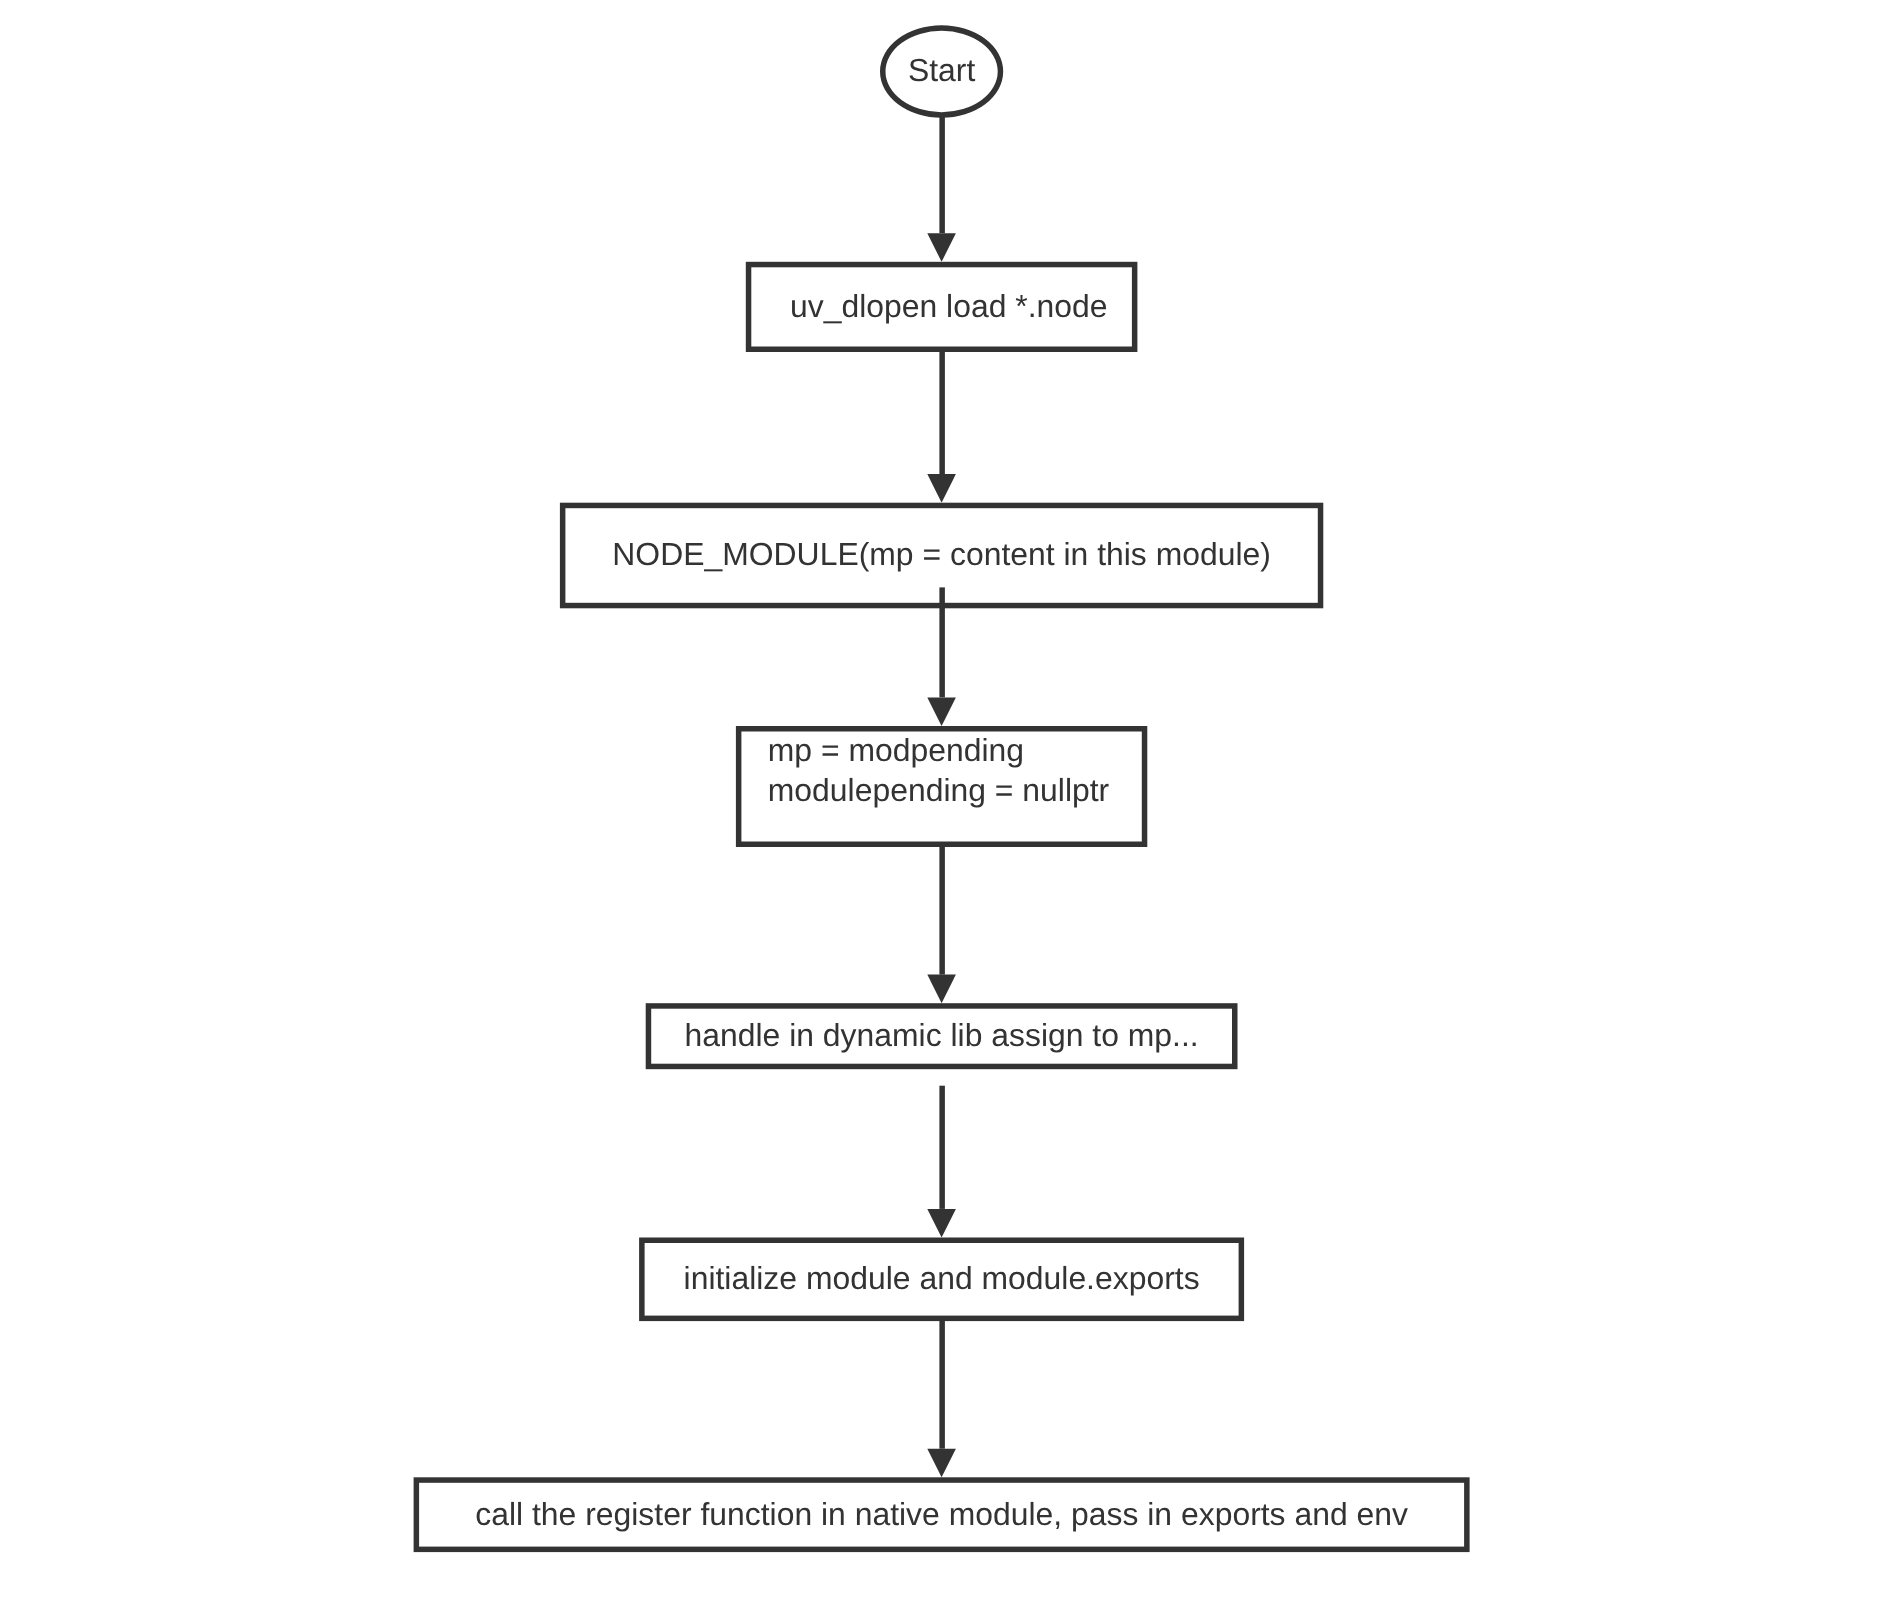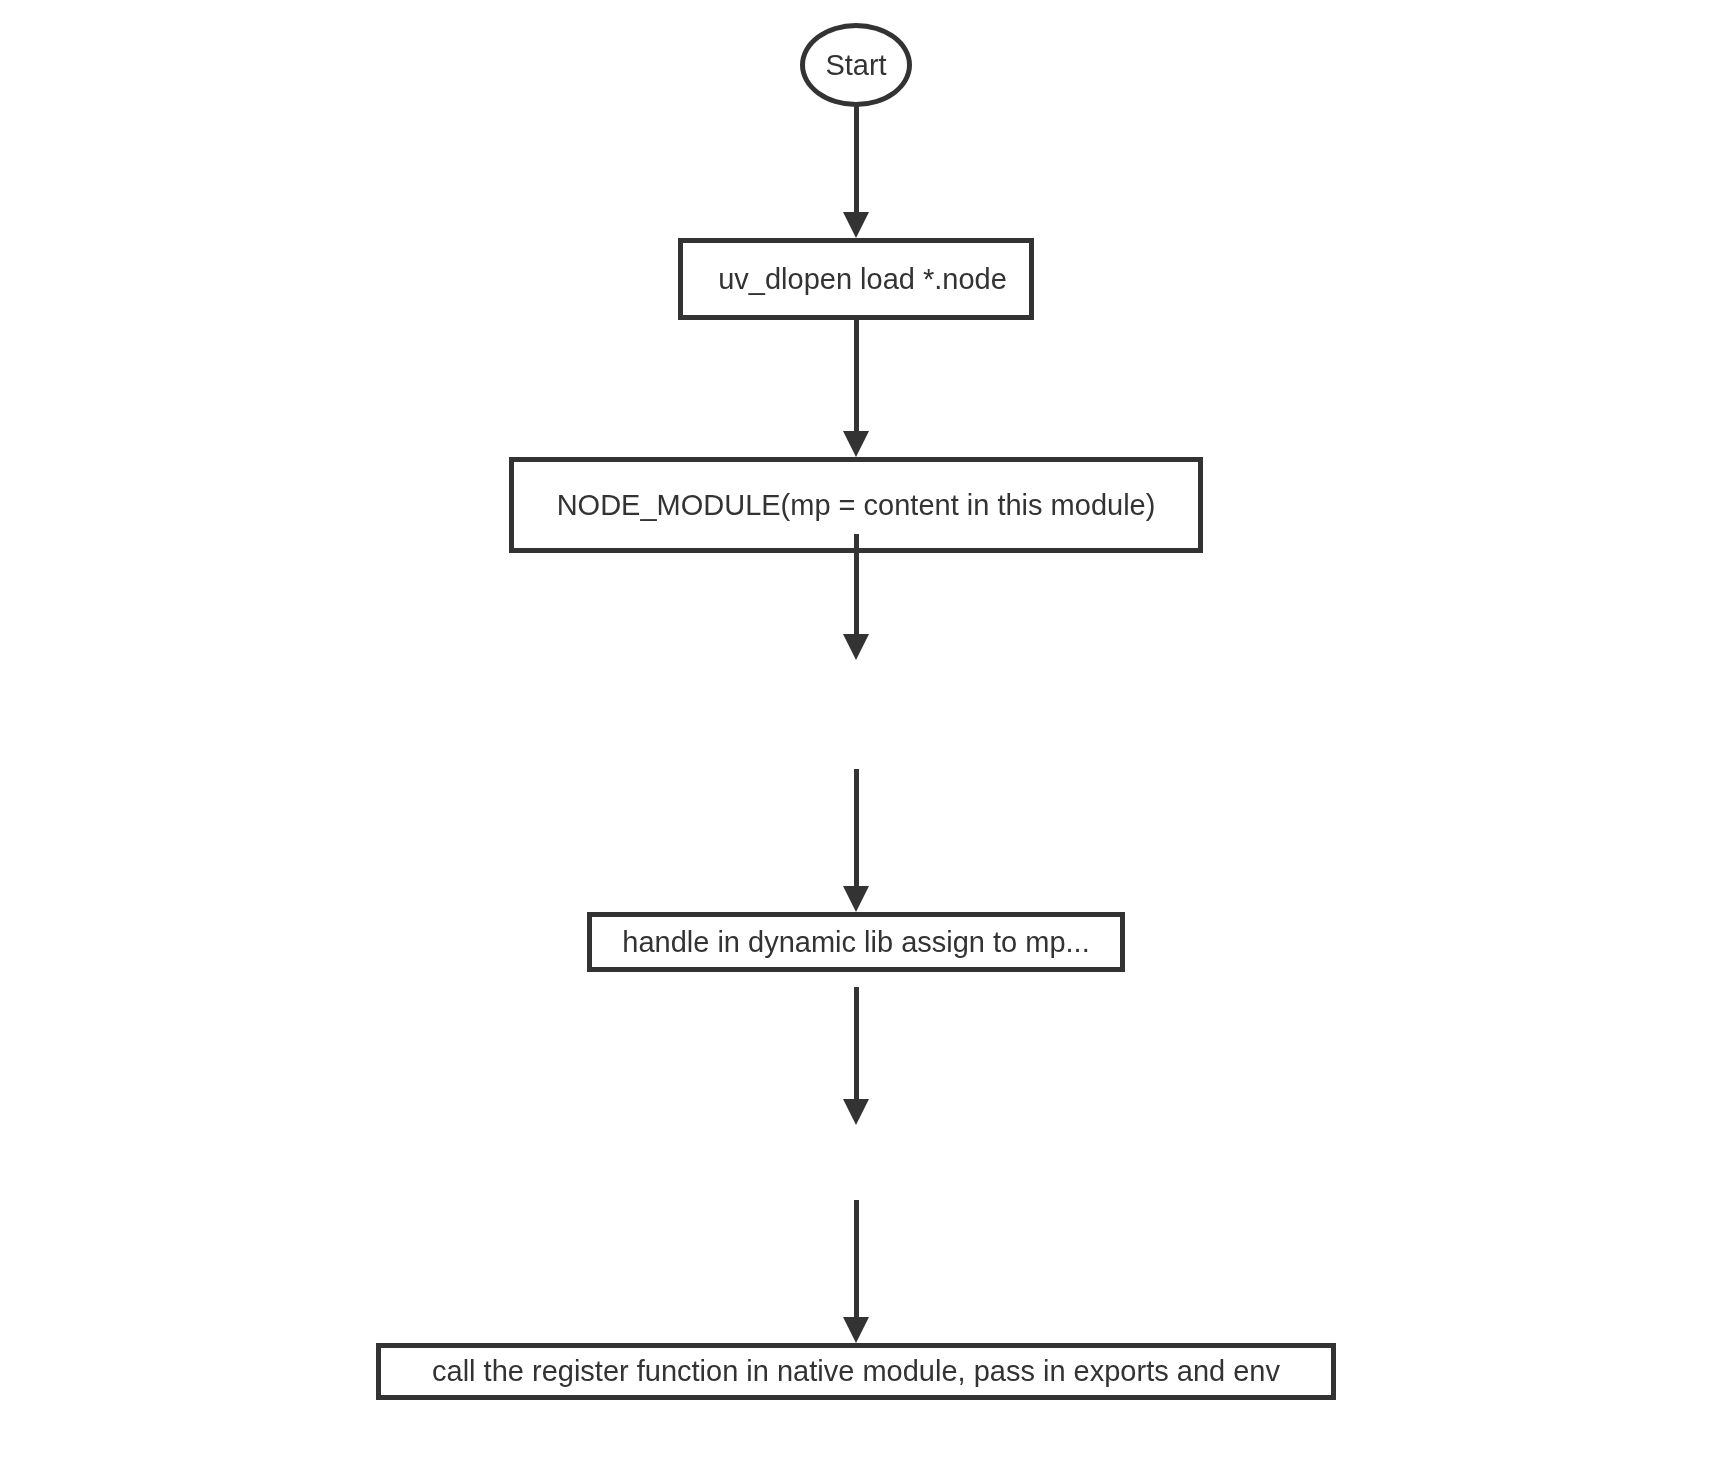--- a/index.html
+++ b/index.html
@@ -55,21 +55,21 @@
     border-right: 13px solid transparent;
     border-top: 26px solid var(--stroke, #333333);
   }
   
   .start { left: 800px; top: 23px;   width: 112px; height: 84px; }
   .n1    { left: 678px; top: 238px;  width: 356px; height: 82px; padding-left: 13px; }
   .n2    { left: 509px; top: 457px;  width: 694px; height: 96px; }
   .n3    { left: 669px; top: 660px;  width: 374px; height: 110px; }
   .n4    { left: 587px; top: 912px;  width: 538px; height: 60px; }
   .n5    { left: 581px; top: 1125px; width: 550px; height: 76px; }
-  .n6    { left: 376px; top: 1343px; width: 960px; height: 57px; }
+  .n6    { left: 376px; top: 1343px; width: 960px; height: 68px; }
   
   .a1 { left: 843px; top: 105px;  height: 133px; }
   .a2 { left: 843px; top: 319px;  height: 138px; }
   .a3 { left: 843px; top: 534px;  height: 126px; }
   .a4 { left: 843px; top: 769px;  height: 143px; }
   .a5 { left: 843px; top: 987px;  height: 138px; }
   .a6 { left: 843px; top: 1200px; height: 143px; }
 </style>
 </head>
 <body>
@@ -96,35 +96,42 @@
 
   <div class="node n2">
     <span>NODE_MODULE(mp = content in this module)</span>
   </div>
 
   <div class="arrow a3">
     <div class="shaft"></div>
     <div class="head"></div>
   </div>
 
+  <div class="node n3 left-text">
+    <span>mp = modpending</span>
+    <span>modulepending = nullptr</span>
+  </div>
 
   <div class="arrow a4">
     <div class="shaft"></div>
     <div class="head"></div>
   </div>
 
   <div class="node n4">
     <span>handle in dynamic lib assign to mp...</span>
   </div>
 
   <div class="arrow a5">
     <div class="shaft"></div>
     <div class="head"></div>
   </div>
 
+  <div class="node n5">
+    <span>initialize module and module.exports</span>
+  </div>
 
   <div class="arrow a6">
     <div class="shaft"></div>
     <div class="head"></div>
   </div>
 
   <div class="node n6">
     <span>call the register function in native module, pass in exports and env</span>
   </div>
 

